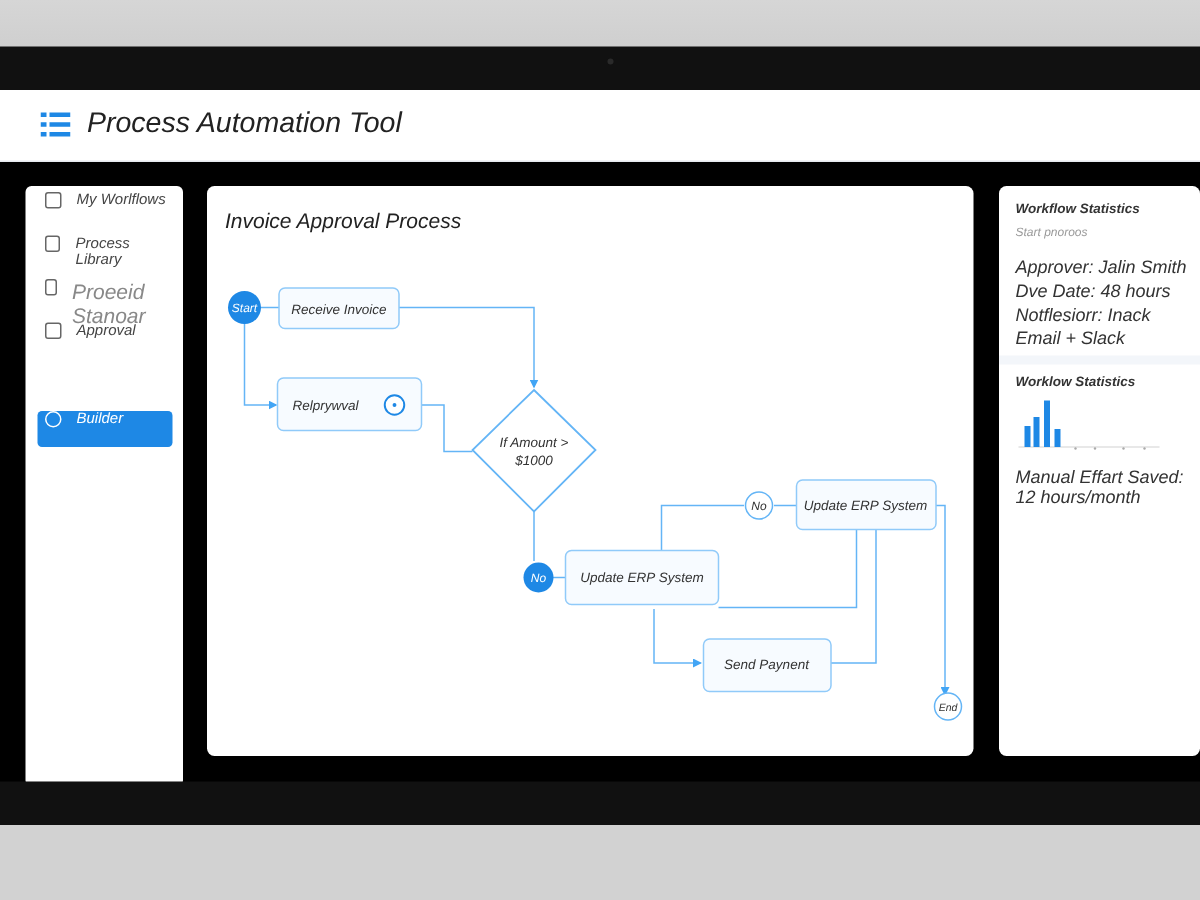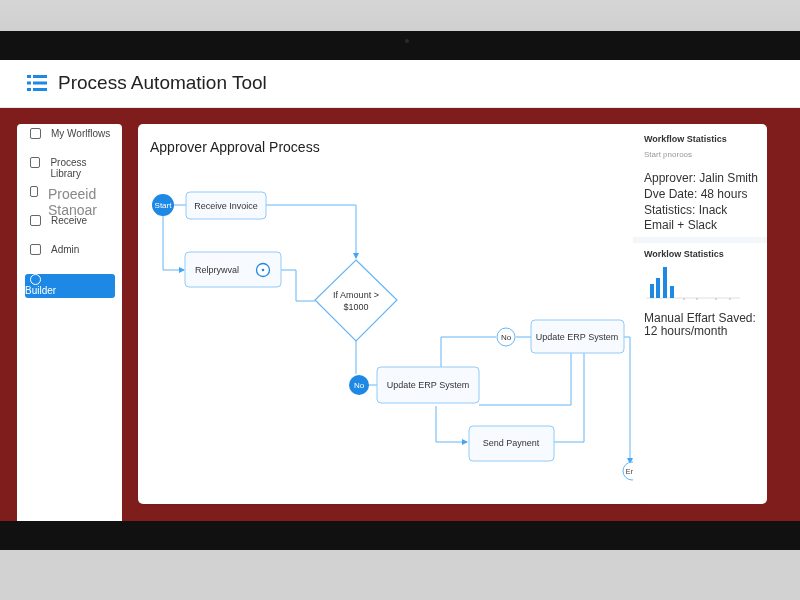--- a/index.html
+++ b/index.html
@@ -1,32 +1,32 @@
 <!DOCTYPE html>
 <html><head>
 <meta charset="utf-8">
 <style>
   html, body { margin:0; padding:0; }
   body { width:800px; height:600px; position:relative; overflow:hidden; background:#d2d2d2; font-family:"Liberation Sans", sans-serif; }
   .bg-top { position:absolute; left:0; top:0; width:800px; height:31px; background:linear-gradient(#d6d6d6,#cfcfcf); }
   .bezel { position:absolute; left:0; top:31px; width:800px; height:519px; background:#111; }
   .camera { position:absolute; left:405px; top:39px; width:4px; height:4px; border-radius:50%; background:#2a2a2a; }
-  .screen { position:absolute; left:0; top:60px; width:800px; height:461px; background:#7f1d1d; overflow:hidden; }
+  .screen { position:absolute; left:0; top:60px; width:800px; height:461px; background:#000000; overflow:hidden;font-style:italic; }
   .topbar { position:absolute; left:0; top:0; width:800px; height:47px; background:#fff; border-bottom:1px solid #e6eaf0; }
   .app-icon { position:absolute; left:27px; top:14px; width:20px; height:18px; }
   .app-title { position:absolute; left:58px; top:12px; font-size:19px; color:#222; font-weight:500; }
   .sidebar { position:absolute; left:17px; top:64px; width:105px; height:400px; background:#fff; border-radius:4px; }
   .nav-item { position:absolute; left:8px; width:90px; height:24px; display:flex; font-size:10px; color:#444; border-radius:3px; }
   .nav-item .ic { width:11px; height:11px; margin-left:5px; margin-right:10px; border:1.2px solid #666; border-radius:2px; box-sizing:border-box; }
-  .nav-item.active { background:#1e88e5; color:#fff;flex-direction:column; }
+  .nav-item.active { background:#1e88e5; color:#fff; }
   .nav-item.active .ic { border-color:#fff; border-radius:50%; }
   .nav-item.faded { color:#888; font-size:14px; }
   .canvas { position:absolute; left:138px; top:64px; width:511px; height:380px; background:#fff; border-radius:5px; box-shadow:0 1px 3px rgba(0,0,0,0.06); }
   .canvas-title { position:absolute; left:12px; top:15px; font-size:14px; color:#222; }
-  .stats { position:absolute; left:633px; top:64px; width:134px; height:380px; background:#fff; border-radius:5px;text-align:right; }
+  .stats { position:absolute; left:666px; top:64px; width:134px; height:380px; background:#fff; border-radius:5px;text-align:right; }
   .stats-sep { position:absolute; left:0; top:113px; width:134px; height:6px; background:#f3f6fa; }
   .s-h { position:absolute; left:11px; font-size:9px; font-weight:bold; color:#333; }
   .s-sub { position:absolute; left:11px; font-size:8px; color:#999; }
   .s-t { position:absolute; left:11px; font-size:12px; color:#333; }
   svg text { font-family:"Liberation Sans", sans-serif; }
 </style>
 </head>
 <body>
 
 <div class="bg-top"></div>
@@ -54,34 +54,30 @@
     <div class="nav-item" style="top:33px">
       <span class="ic"></span>
       <span>Process Library</span>
     </div>
     <div class="nav-item faded" style="top:62px">
       <span class="ic"></span>
       <span>Proeeid Stanoar</span>
     </div>
     <div class="nav-item" style="top:91px">
       <span class="ic"></span>
-      <span>Receive</span>
-    </div>
-    <div class="nav-item" style="top:120px">
-      <span class="ic"></span>
-      <span>Admin</span>
+      <span>Approval</span>
     </div>
     <div class="nav-item active" style="top:150px">
       <span class="ic"></span>
       <span>Builder</span>
     </div>
   </div>
 
   <div class="canvas">
-    <div class="canvas-title">Approver Approval Process</div>
+    <div class="canvas-title">Invoice Approval Process</div>
     <svg width="511" height="380" style="position:absolute;left:0;top:0">
       <defs>
         <marker id="arr" markerWidth="6" markerHeight="6" refX="5" refY="3" orient="auto">
           <path d="M0,0 L6,3 L0,6 Z" fill="#42a5f5"></path>
         </marker>
       </defs>
       <g stroke="#64b5f6" stroke-width="1" fill="none">
         <line x1="35" y1="81" x2="48" y2="81"></line>
         <polyline points="128,81 218,81 218,134" marker-end="url(#arr)"></polyline>
         <polyline points="25,91 25,146 46,146" marker-end="url(#arr)"></polyline>
@@ -139,21 +135,21 @@
         <text x="494" y="350" font-size="7" fill="#333" text-anchor="middle">End</text>
       </g>
     </svg>
   </div>
 
   <div class="stats">
     <div class="s-h" style="top:10px">Workflow Statistics</div>
     <div class="s-sub" style="top:26px">Start pnoroos</div>
     <div class="s-t" style="top:47px">Approver: Jalin Smith</div>
     <div class="s-t" style="top:63px">Dve Date: 48 hours</div>
-    <div class="s-t" style="top:79px">Statistics: Inack</div>
+    <div class="s-t" style="top:79px">Notflesiorr: Inack</div>
     <div class="s-t" style="top:94px">Email + Slack</div>
     <div class="stats-sep"></div>
     <div class="s-h" style="top:125px">Worklow Statistics</div>
     <svg style="position:absolute;left:11px;top:138px" width="100" height="42">
       <line x1="2" y1="36" x2="96" y2="36" stroke="#e0e0e0"></line>
       <rect x="6" y="22" width="4" height="14" fill="#1e88e5"></rect>
       <rect x="12" y="16" width="4" height="20" fill="#1e88e5"></rect>
       <rect x="19" y="5" width="4" height="31" fill="#1e88e5"></rect>
       <rect x="26" y="24" width="4" height="12" fill="#1e88e5"></rect>
       <circle cx="40" cy="37" r="0.8" fill="#aaa"></circle>

